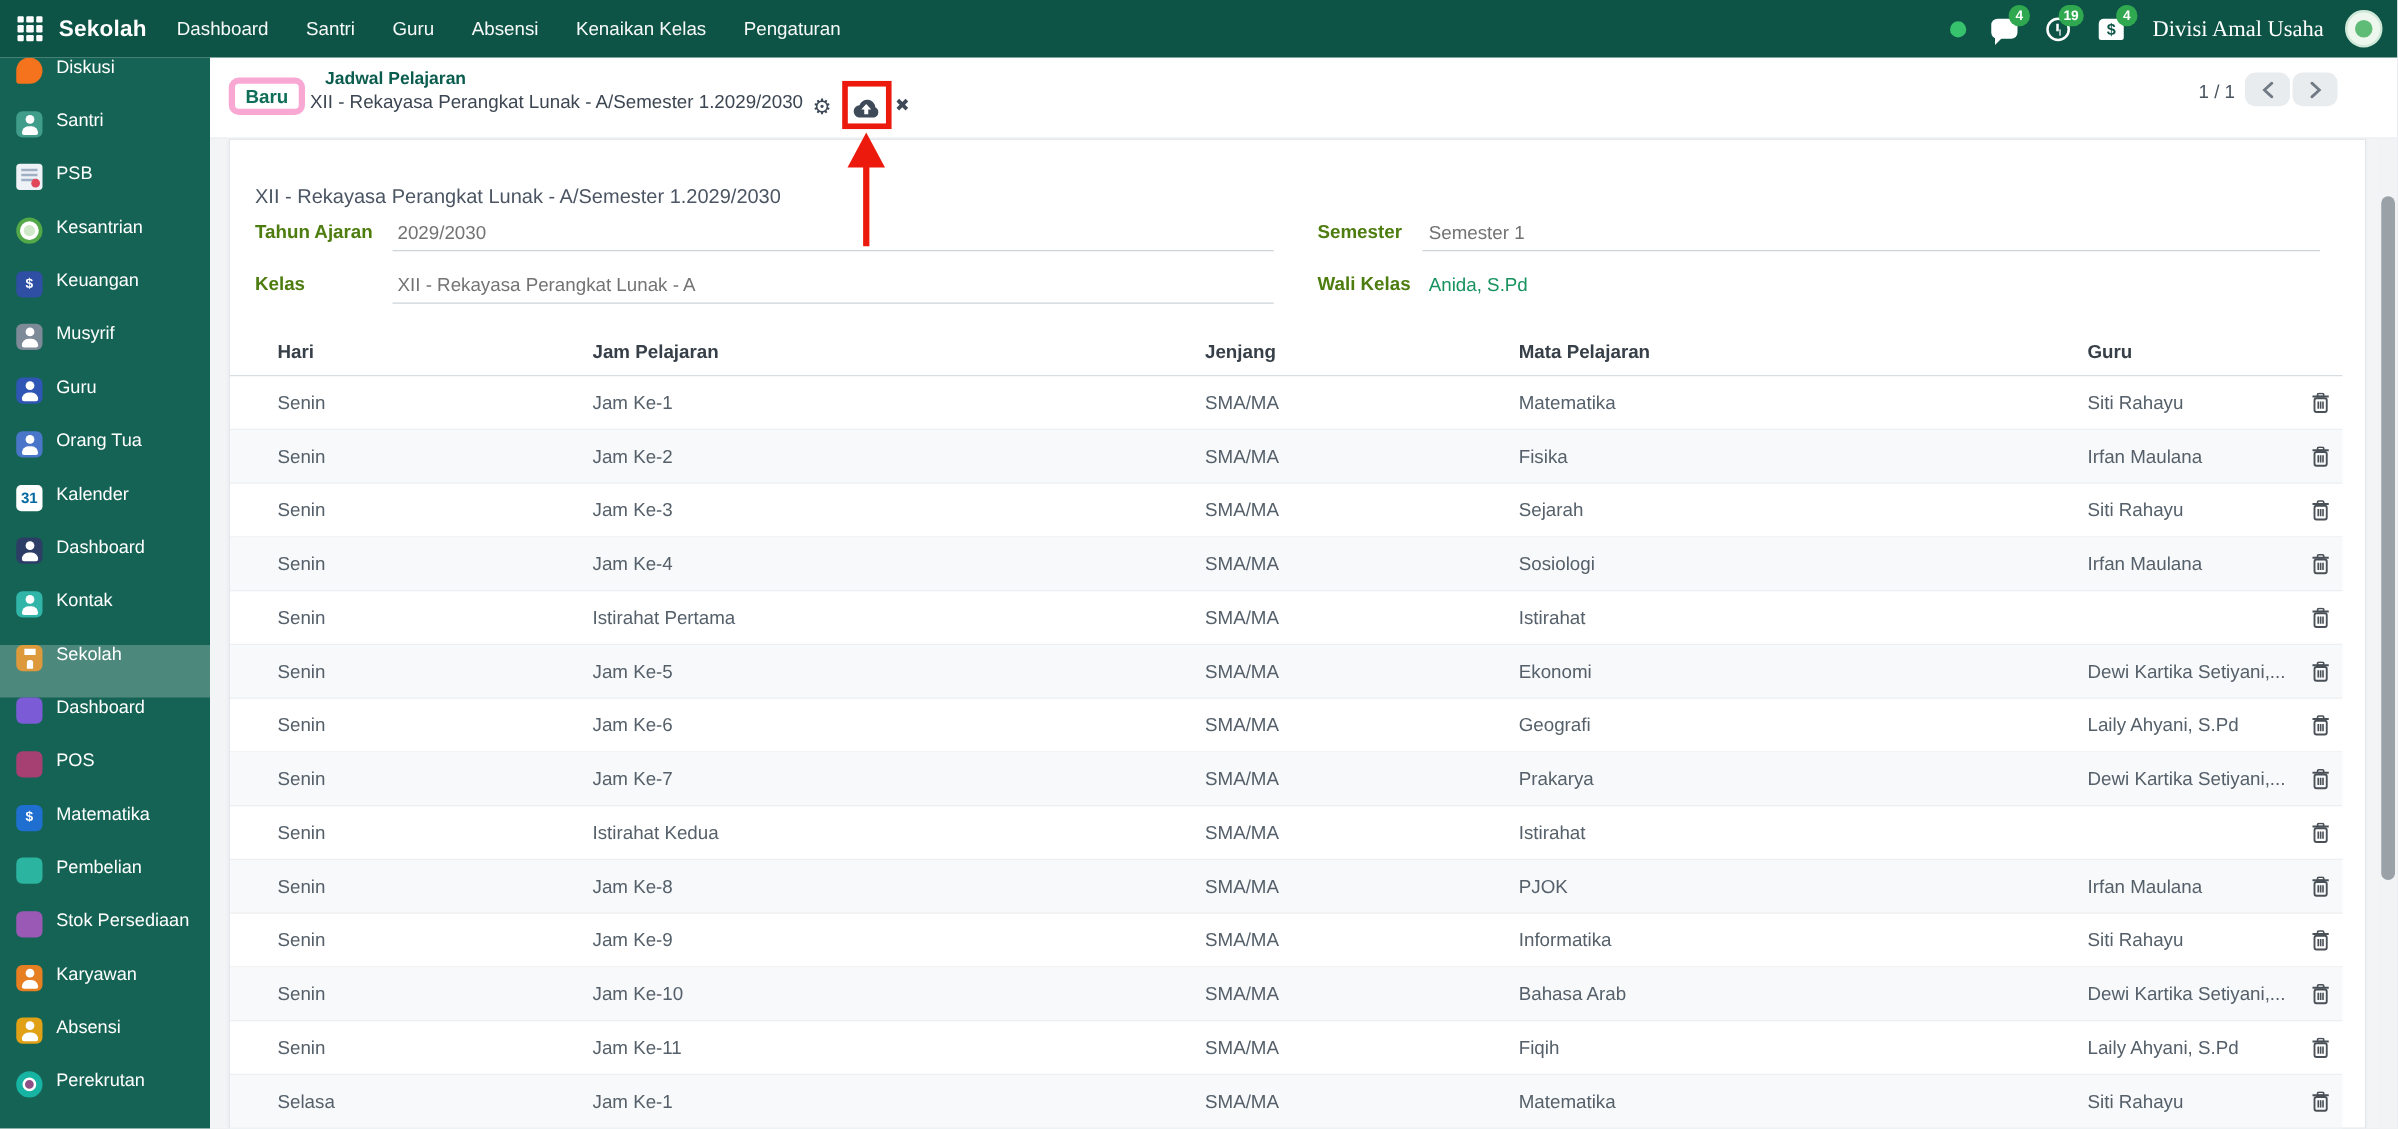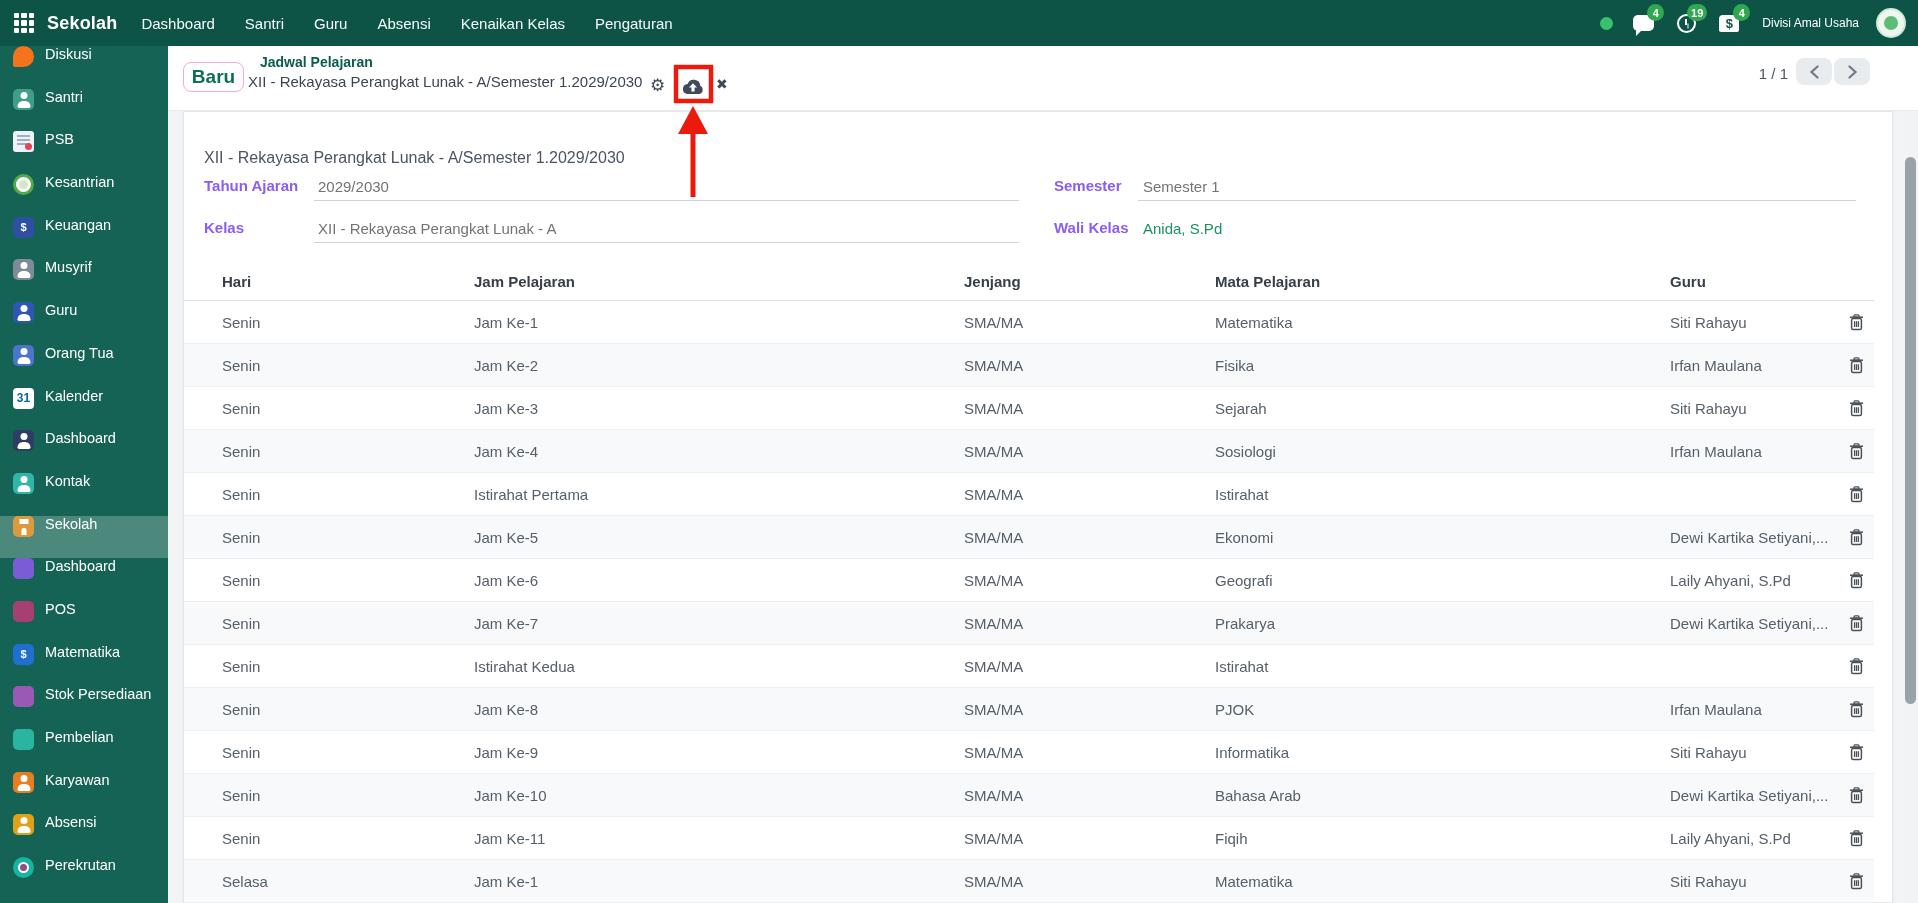--- a/index.html
+++ b/index.html
@@ -27,21 +27,21 @@
   .badge {
     position:absolute; top:-6px; right:-8px; min-width:17px; height:17px; padding:0 4px;
     background:#2fa84f; border-radius:9px; font-size:11px; font-weight:700; color:#fff;
     display:flex; align-items:center; justify-content:center;
   }
   .chat-bubble { width:21px; height:16px; background:#fff; border-radius:5px; position:relative; }
   .chat-bubble::after { content:""; position:absolute; left:3px; bottom:-5px; border:5px solid transparent; border-top-color:#fff; border-left-color:#fff; }
   .clock-circle { width:19px; height:19px; border:2.5px solid #fff; border-radius:50%; position:relative; }
   .clock-circle::after { content:""; position:absolute; left:6px; top:3px; width:2px; height:6px; background:#fff; box-shadow:2px 4px 0 -0.5px #fff; }
   .money-ico { width:20px; height:17px; background:#fff; border-radius:4px 4px 2px 2px; color:#0d5446; font-size:13px; font-weight:700; display:flex; align-items:center; justify-content:center; }
-  .user-name { font-size:12px; margin-left:3px; white-space:nowrap; cursor:pointer; }
+  .user-name { font-size:18px; margin-left:3px; white-space:nowrap; cursor:pointer;font-family:Liberation Serif, serif; }
   .avatar { width:30px; height:30px; border-radius:50%; background:#eef7ee; border:2px solid #cfe8d8; position:relative; cursor:pointer; }
   .avatar::after { content:""; position:absolute; inset:6px; border-radius:50%; background:#2fa84f; opacity:.75; }
 
   
   #sidebar { position:absolute; left:0; top:46px; width:168px; height:857px; background:#156354; z-index:20; }
   .s-item { height:42.7px; display:flex; gap:11px; padding-left:13px; cursor:pointer; color:#fff; }
   .s-item.selected { background:rgba(255,255,255,.24); }
   .s-label { font-size:14.5px; white-space:nowrap; }
   .s-icon { width:21px; height:21px; border-radius:5px; flex:none; position:relative; display:flex; align-items:center; justify-content:center; font-size:11px; font-weight:700; color:#fff; overflow:hidden; }
   .s-icon.bubble { border-radius:55% 55% 55% 10%; }
@@ -59,22 +59,22 @@
   .s-icon.awning { background:linear-gradient(180deg,#e8923a 0 40%, #a63f72 40%); }
   .s-icon.layers { background:linear-gradient(180deg,#2bb5a0 0 45%, #8e4e86 45%); }
   .s-icon.building { background:#dd9a3c; }
   .s-icon.building::before { content:""; position:absolute; top:3px; left:50%; transform:translateX(-50%); width:9px; height:5px; background:#fff; }
   .s-icon.building::after { content:""; position:absolute; bottom:2px; left:50%; transform:translateX(-50%); width:5px; height:7px; background:#fff; border-radius:2px 2px 0 0; }
 
   
   #crumbbar { position:absolute; left:168px; top:46px; width:1750px; height:65px; background:#fff; border-bottom:1px solid #e7eaee; z-index:10; }
   #new-btn {
     position:absolute; left:15px; top:16px; width:61px; height:30px;
-    background:#fff; border:1px solid #f9a8d4; border-radius:8px;
-    color:#0f6e58; font-size:19px; font-weight:700; cursor:pointer;
+    background:#fff; border:5px solid #f9a8d4; border-radius:8px;
+    color:#0f6e58; font-size:15px; font-weight:700; cursor:pointer;
     display:flex; align-items:center; justify-content:center;
     font-family:"Liberation Sans",sans-serif;
   }
   #crumb-texts { position:absolute; left:80px; top:8px; }
   .crumb-parent { font-size:14px; font-weight:700; color:#0a5c4e; cursor:pointer;margin-left:12px; }
   .crumb-current { font-size:15px; color:#3c4652; margin-top:3px; white-space:nowrap; }
   .gear-glyph { position:absolute; left:482px; top:31px; font-size:17px; color:#3e4a57; cursor:pointer; line-height:1; }
   #cloud-btn { position:absolute; left:513px; top:29px; width:24px; height:22px; cursor:pointer; }
   #discard-btn { position:absolute; left:548px; top:31px; font-size:14px; font-weight:700; color:#3e4a57; cursor:pointer; line-height:1; }
   #pager { position:absolute; right:130px; top:14px; font-size:15px; color:#4a5560; line-height:27px; }
@@ -85,21 +85,21 @@
   #pager-prev { right:86px; } #pager-next { right:48px; }
 
   
   #content { position:absolute; left:168px; top:111px; width:1750px; height:792px; background:#f2f4f6; }
   #sheet {
     position:absolute; left:183px; top:111px; width:1710px; height:792px;
     background:#fff; border:1px solid #e3e7ea; box-shadow:0 1px 3px rgba(40,50,60,.06);
     z-index:5;
   }
   #form-title { position:absolute; left:20px; top:37px; font-size:16px; color:#4b5563; }
-  .f-label { position:absolute; font-size:15px; font-weight:700; color:#8b5cf6; white-space:nowrap; }
+  .f-label { position:absolute; font-size:15px; font-weight:700; color:#4d7c0f; white-space:nowrap; }
   .f-value { position:absolute; font-size:15px; color:#737373; white-space:nowrap; cursor:text; }
   .f-line { position:absolute; height:1px; background:#ccd3d9; }
   .link-green { color:#18935f; cursor:pointer; }
 
   
   #sched-table { position:absolute; left:0; top:151px; width:1690px; }
   .trow { display:grid; grid-template-columns:252px 490px 251px 455px 174px 30px; padding-left:38px; align-items:center; }
   .thead { height:38px; border-bottom:1px solid #d9dee3; font-weight:700; color:#374048; font-size:15px; }
   .tr { height:43px; border-bottom:1px solid #edf0f2; font-size:15px; color:#55606a; cursor:pointer; }
   .tr:nth-child(even) { background:#f8f9fa; }
@@ -265,31 +265,31 @@
       </div>
 
       <div class="s-item">
         <span class="s-icon square" style="background: rgb(31, 111, 208);">
           <span>$</span>
         </span>
         <span class="s-label">Matematika</span>
       </div>
 
       <div class="s-item">
+        <span class="s-icon layers" style="background: rgb(43, 181, 160);">
+          <span></span>
+        </span>
+        <span class="s-label">Pembelian</span>
+      </div>
+
+      <div class="s-item">
         <span class="s-icon square" style="background: rgb(155, 89, 182);">
           <span></span>
         </span>
         <span class="s-label">Stok Persediaan</span>
-      </div>
-
-      <div class="s-item">
-        <span class="s-icon layers" style="background: rgb(43, 181, 160);">
-          <span></span>
-        </span>
-        <span class="s-label">Pembelian</span>
       </div>
 
       <div class="s-item">
         <span class="s-icon person" style="background: rgb(230, 126, 34);">
           <span></span>
         </span>
         <span class="s-label">Karyawan</span>
       </div>
 
       <div class="s-item">

